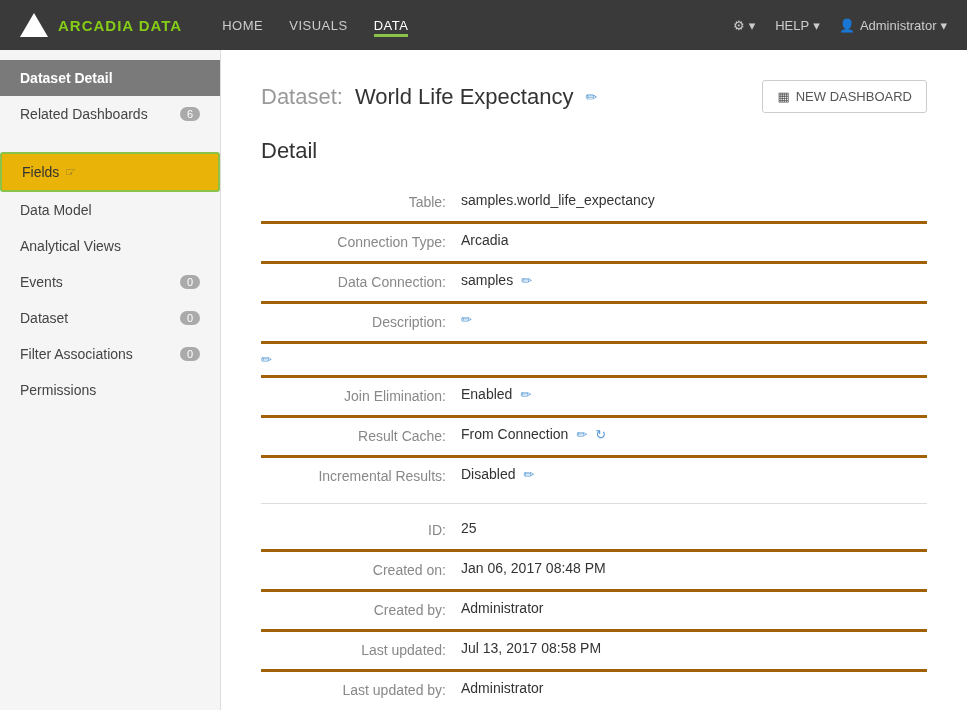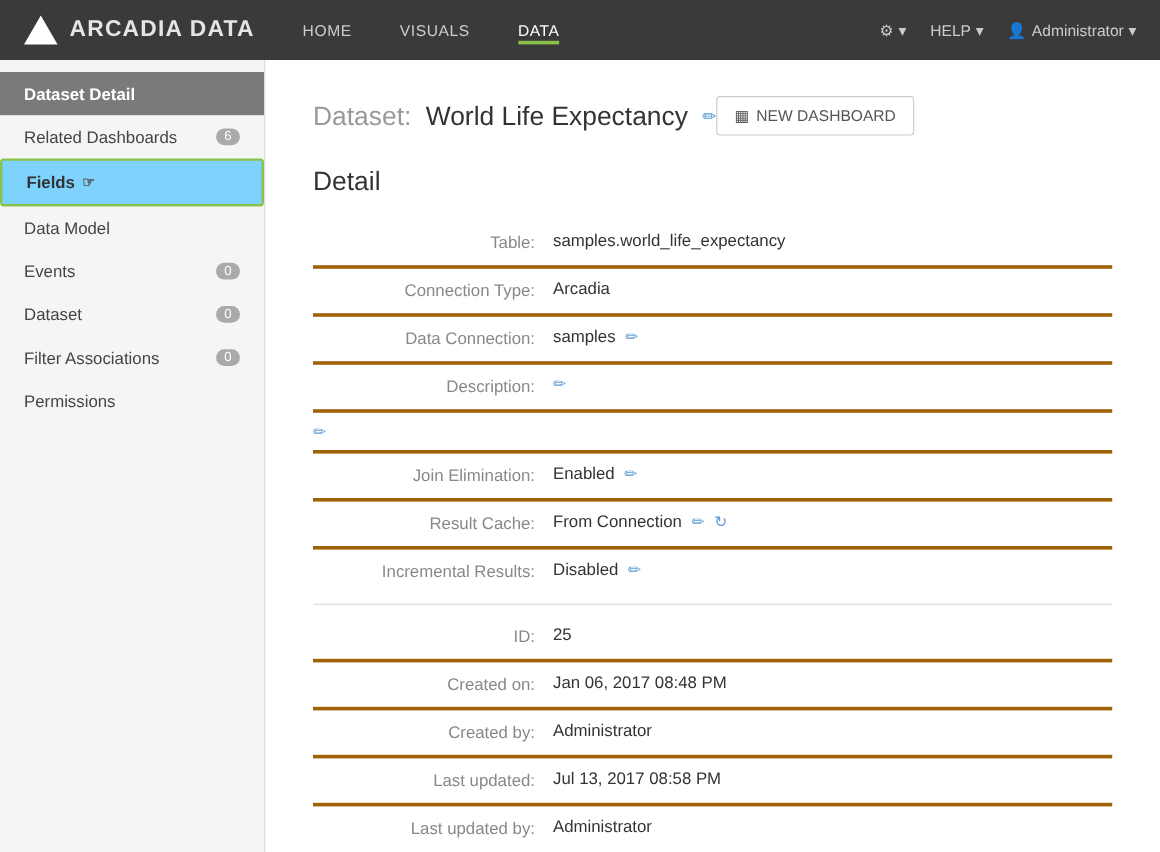--- a/index.html
+++ b/index.html
@@ -20,28 +20,28 @@
       gap: 10px;
       margin-right: 40px;
     }
     .logo-triangle {
       width: 0; height: 0;
       border-left: 14px solid transparent;
       border-right: 14px solid transparent;
       border-bottom: 24px solid white;
     }
     .logo-text {
-      color: #e5e5e5;
-      font-size: 19px;
+      color: #84cc16;
+      font-size: 15px;
       font-weight: 600;
       letter-spacing: 1px;
     }
     .nav-links {
       display: flex;
-      gap: 40px;
+      gap: 26px;
       flex: 1;
     }
     .nav-link {
       color: #ccc;
       text-decoration: none;
       font-size: 13px;
       font-weight: 500;
       letter-spacing: 0.5px;
       padding: 4px 0;
       cursor: pointer;
@@ -85,25 +85,26 @@
       display: flex;
       align-items: center;
       justify-content: space-between;
       padding: 10px 20px;
       cursor: pointer;
       color: #444;
       font-size: 14px;
       text-decoration: none;
     }
     .sidebar-item.active {
-      background: #7dd3fc;
+      background: #eab308;
       border: 2px solid #8bc34a;
       border-radius: 3px;
       color: #333;
-      font-weight: 700;
+      font-weight: 400;
+      margin-top: 20px;
     }
     .sidebar-item.header-item {
       background: #7a7a7a;
       color: white;
       font-weight: 600;
       border-radius: 0;
       border: none;
     }
     .sidebar-badge {
       background: #aaa;
@@ -127,21 +128,21 @@
     
     .content {
       flex: 1;
       overflow-y: auto;
       padding: 30px 40px;
     }
 
     .page-header {
       display: flex;
       align-items: center;
-      justify-content: flex-start;
+      justify-content: space-between;
       margin-bottom: 25px;
     }
     .page-title-area {
       display: flex;
       align-items: center;
       gap: 12px;
     }
     .page-title-label {
       color: #999;
       font-size: 22px;
@@ -261,20 +262,23 @@
     <div class="sidebar-item active">
       <div class="sidebar-label-row">
         <span>Fields</span>
         <span class="cursor-icon">☞</span>
       </div>
     </div>
     <div class="sidebar-item">
       <span>Data Model</span>
     </div>
     <div class="sidebar-item">
+      <span>Analytical Views</span>
+    </div>
+    <div class="sidebar-item">
       <span>Events</span>
       <span class="sidebar-badge">0</span>
     </div>
     <div class="sidebar-item">
       <span>Dataset</span>
       <span class="sidebar-badge">0</span>
     </div>
     <div class="sidebar-item">
       <span>Filter Associations</span>
       <span class="sidebar-badge">0</span>

